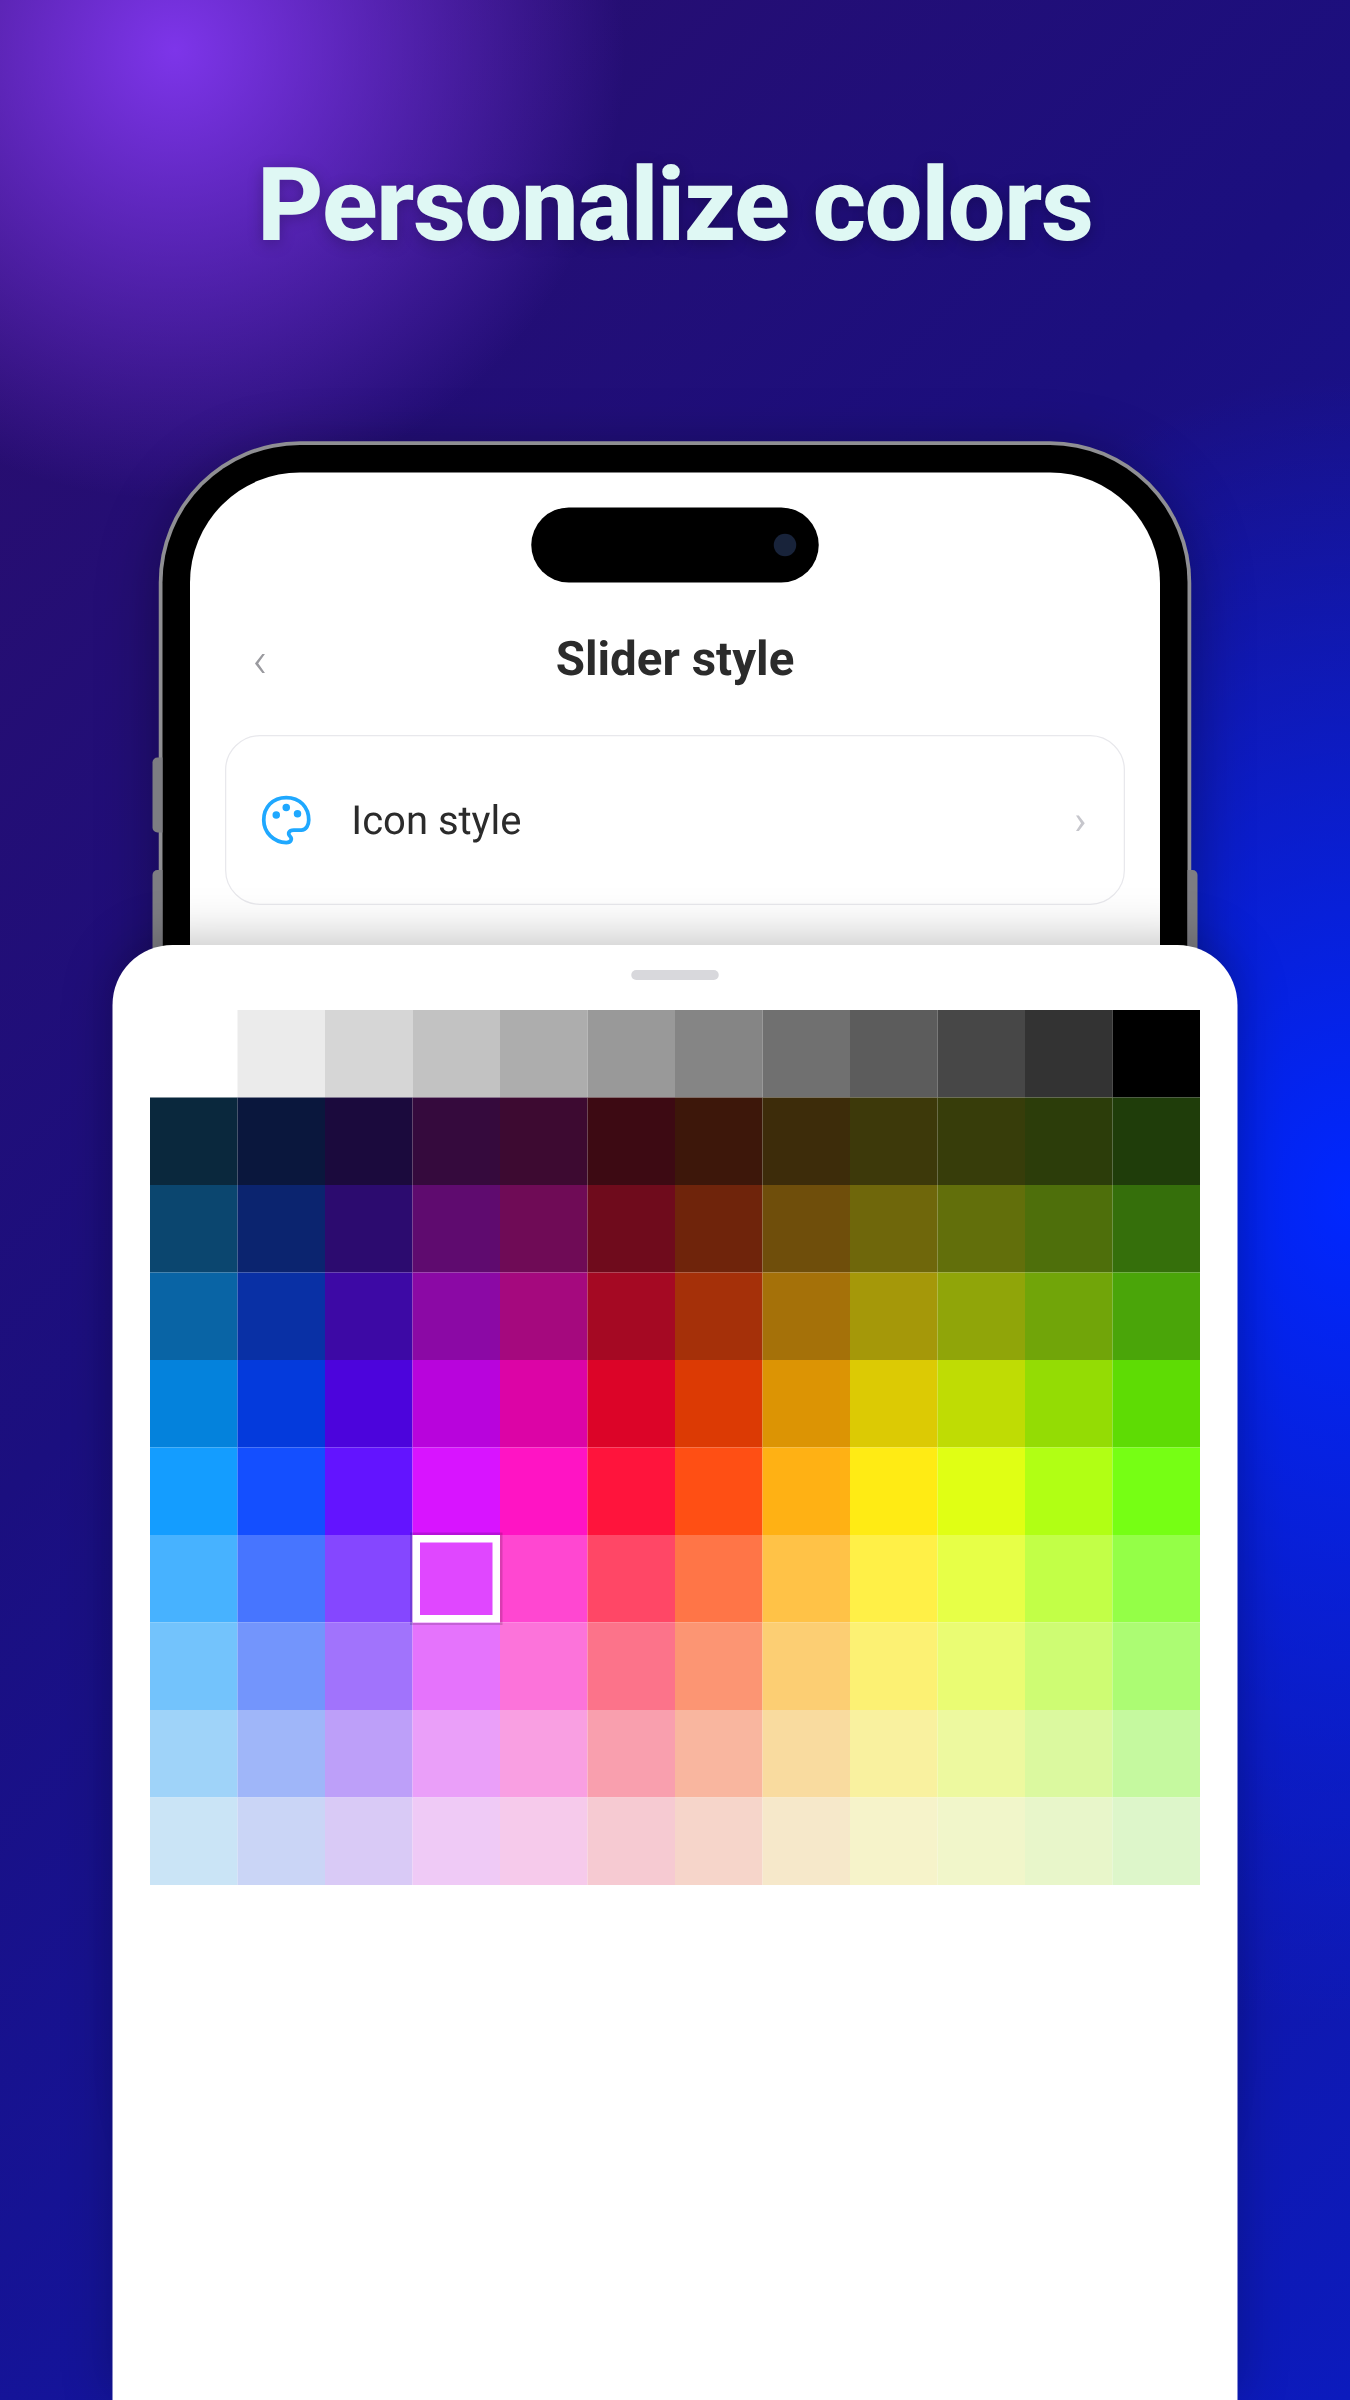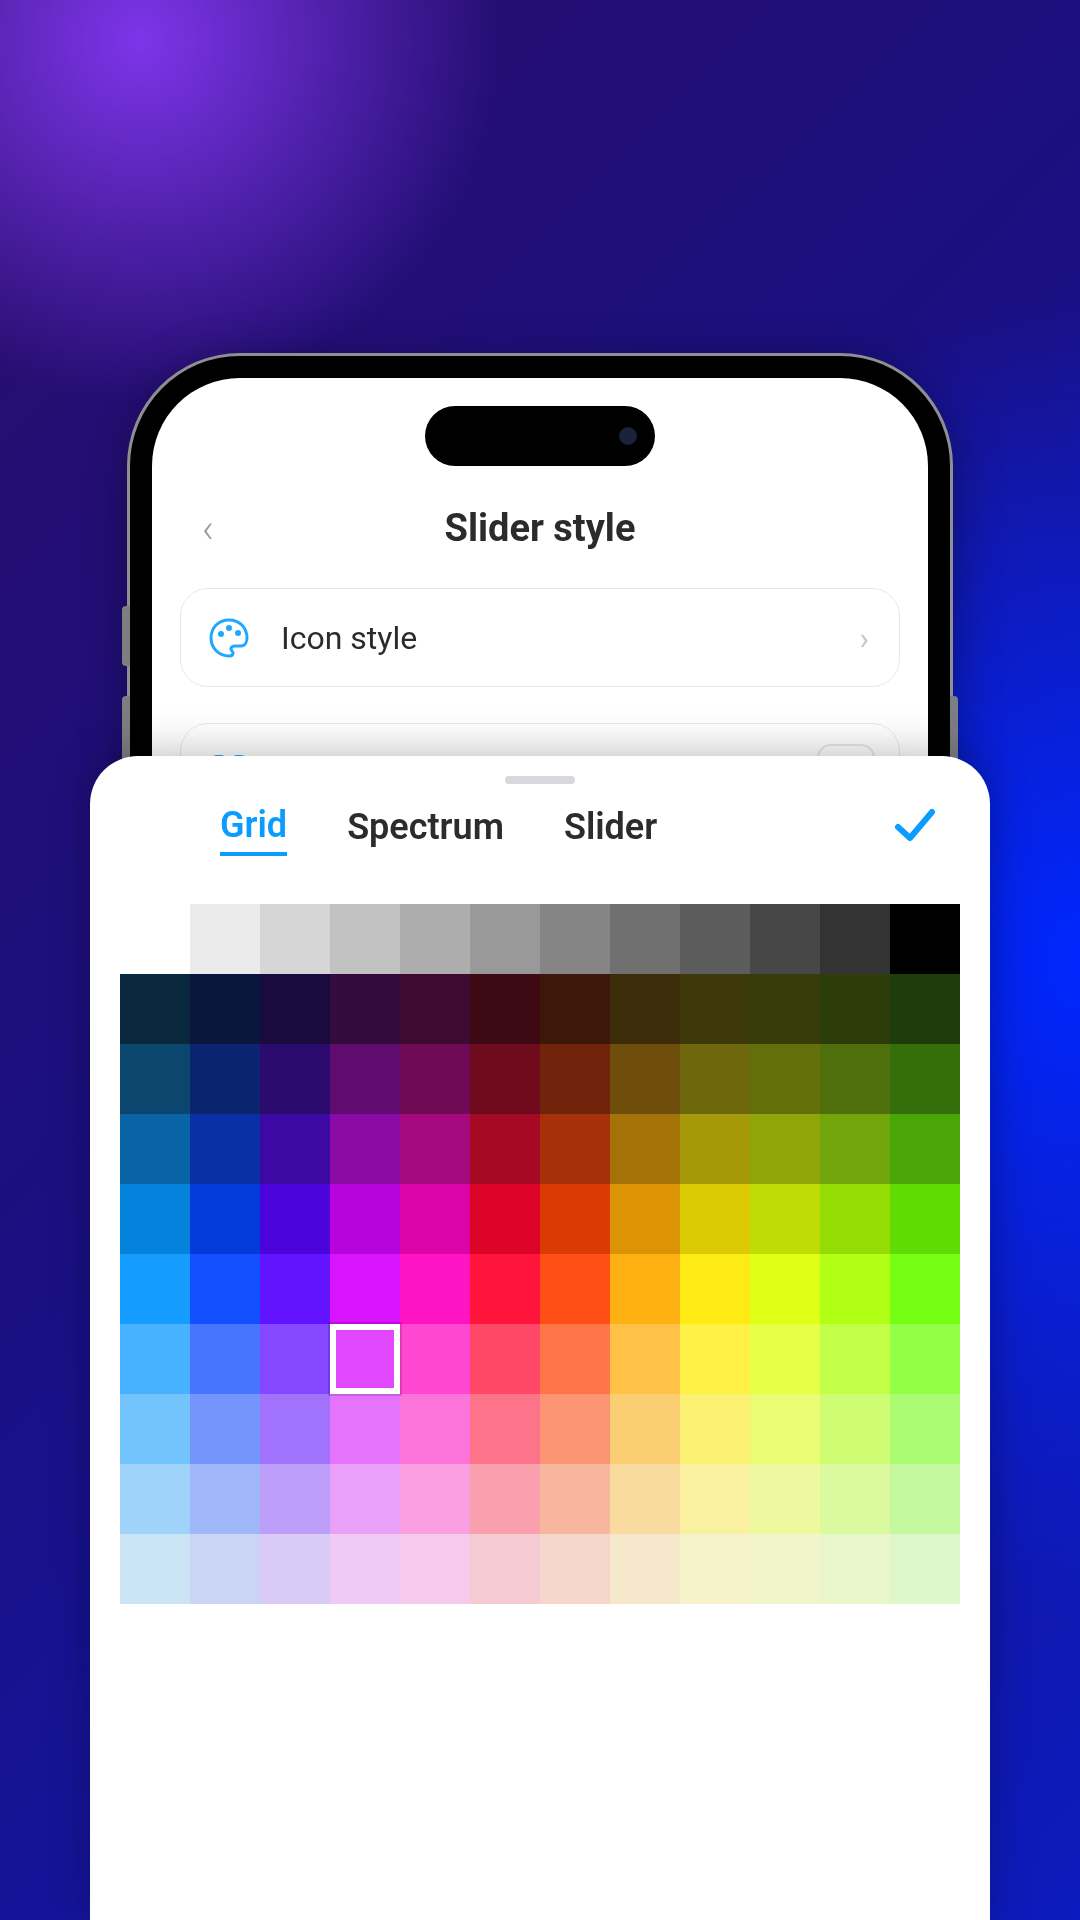--- a/index.html
+++ b/index.html
@@ -88,21 +88,21 @@
   }
   .page-title { font-size:38px; font-weight:700; color:#2b2b2b; }
 
   .settings-list {
     position:absolute; top:210px; left:28px; right:28px;
   }
   .settings-row {
     background:#fff;
     border:1px solid #e8e8ec;
     border-radius:28px;
-    height:99px;
+    height:136px;
     display:flex; align-items:center;
     padding:0 30px 0 24px;
     margin-bottom:36px;
     position:relative;
   }
   .row-icon {
     width:48px; height:48px; display:flex; align-items:center; justify-content:center;
     margin-right:28px;
   }
   .row-label { font-size:32px; color:#2b2b2b; }
@@ -159,21 +159,21 @@
     position:absolute;
     border:6px solid #fff;
     box-shadow:0 0 0 2px rgba(0,0,0,0.15);
     pointer-events:none;
   }
 </style>
 </head>
 <body>
 
 <div class="headline">
-  <br>
+  <span>Personalize colors</span><br>
 </div>
 
 <div class="phone">
   <div class="side-btn sb-left1"></div>
   <div class="side-btn sb-left2"></div>
   <div class="side-btn sb-left3"></div>
   <div class="side-btn sb-right"></div>
 
   <div class="screen">
     <div class="notch">
@@ -212,30 +212,20 @@
         </span>
         <span class="row-label">Button color</span>
         <span class="color-swatch"></span>
       </div>
     </div>
   </div>
 </div>
 
 <div class="sheet">
   <div class="grabber"></div>
-  <div class="sheet-tabs">
-    <span class="sheet-tab active">Grid</span>
-    <span class="sheet-tab">Spectrum</span>
-    <span class="sheet-tab">Slider</span>
-    <span class="confirm-check">
-      <svg viewBox="0 0 50 50" fill="none" stroke="#0a9cff" stroke-width="6" stroke-linecap="round" stroke-linejoin="round">
-        <path d="M8 27 L20 38 L42 12"></path>
-      </svg>
-    </span>
-  </div>
 
   <div class="color-grid" id="color-grid" style="grid-auto-rows: 70px;">
       <div class="cg-cell" style="background: rgb(255, 255, 255);"></div>
       <div class="cg-cell" style="background: rgb(235, 235, 235);"></div>
       <div class="cg-cell" style="background: rgb(214, 214, 214);"></div>
       <div class="cg-cell" style="background: rgb(194, 194, 194);"></div>
       <div class="cg-cell" style="background: rgb(173, 173, 173);"></div>
       <div class="cg-cell" style="background: rgb(153, 153, 153);"></div>
       <div class="cg-cell" style="background: rgb(133, 133, 133);"></div>
       <div class="cg-cell" style="background: rgb(112, 112, 112);"></div>

